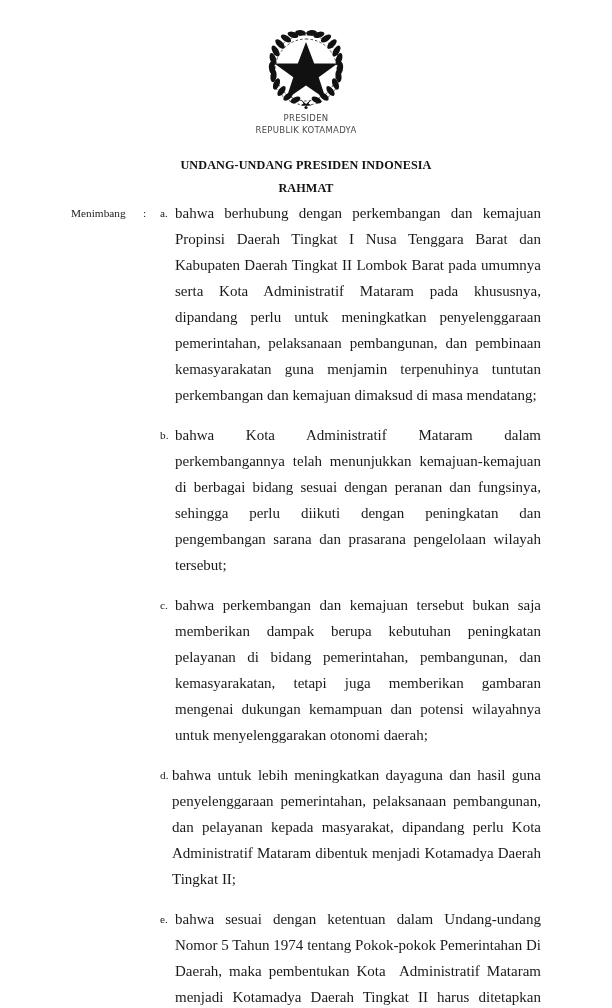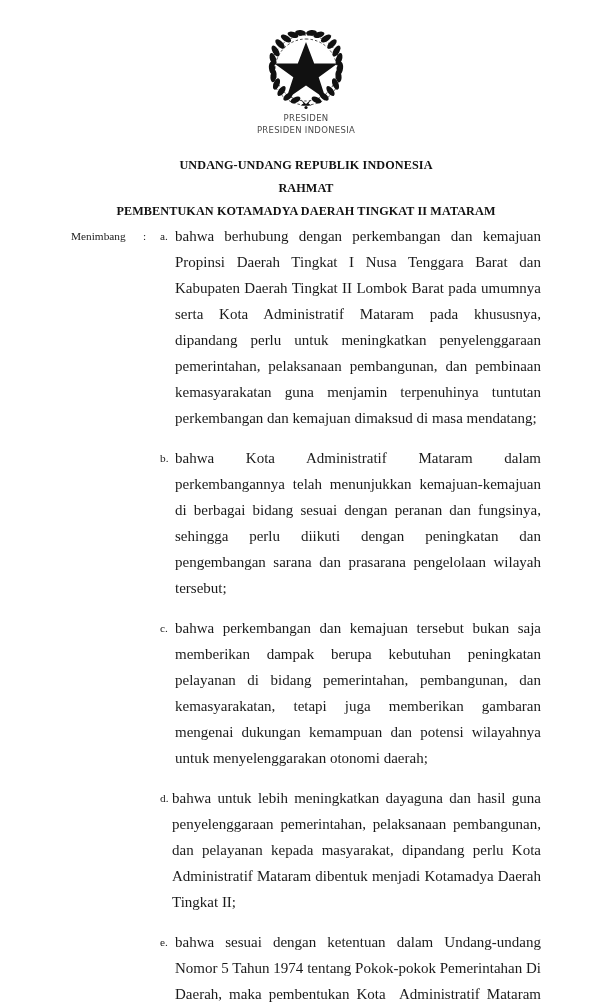--- a/index.html
+++ b/index.html
@@ -168,28 +168,27 @@
 
           <path d="M43 73.5 L48 78 L53 73.5 L50.5 77.5 L53.5 79.5 L48 79.8 L42.5 79.5 L45.5 77.5 Z"></path>
           <circle cx="48" cy="81.5" r="1.6"></circle>
         </g>
 
         <polygon points="48,16 56.2,37.6 79.6,37.6 60.7,51.3 67.9,73.2 48,59.6 28.1,73.2 35.3,51.3 16.4,37.6 39.8,37.6"></polygon>
       </g>
     </svg>
     <div class="emblem-caption">
       <div>PRESIDEN</div>
-      <div>PRESIDEN INDONESIA</div>
+      <div>REPUBLIK KOTAMADYA</div>
     </div>
   </div>
 
   <div class="title-block">
-    <div class="title-line">UNDANG-UNDANG REPUBLIK INDONESIA</div>
+    <div class="title-line">UNDANG-UNDANG PRESIDEN INDONESIA</div>
     <div class="title-line">RAHMAT</div>
-    <div class="title-line">PEMBENTUKAN KOTAMADYA DAERAH TINGKAT II MATARAM</div>
   </div>
 
 
   <div class="considering">
     <div class="cons-row">
       <div class="cons-label">Menimbang</div>
       <div class="cons-colon">:</div>
       <div class="cons-items">
 
         <div class="cons-item">

